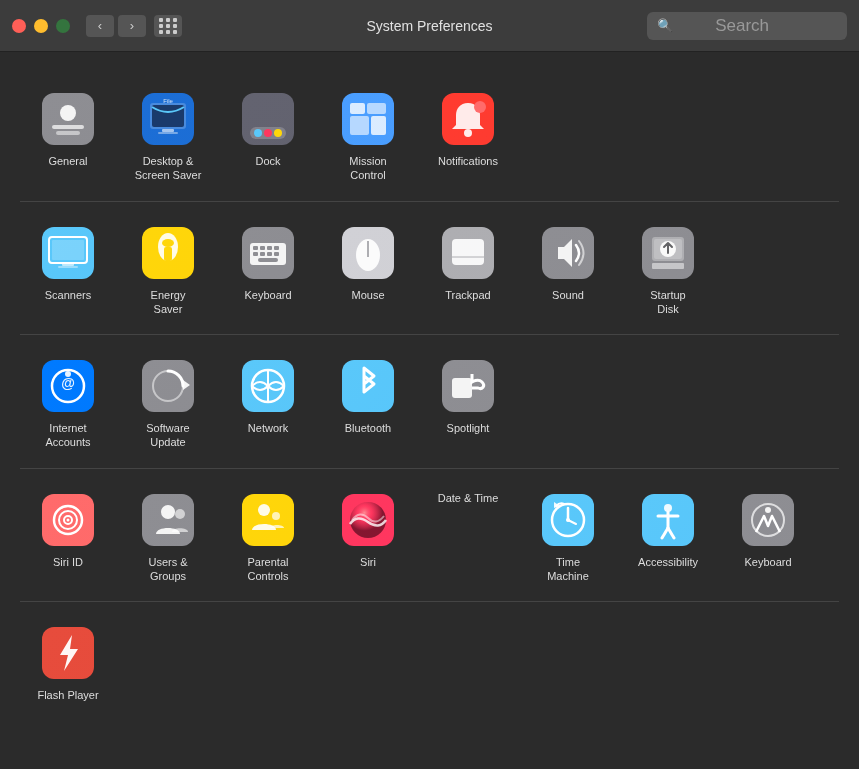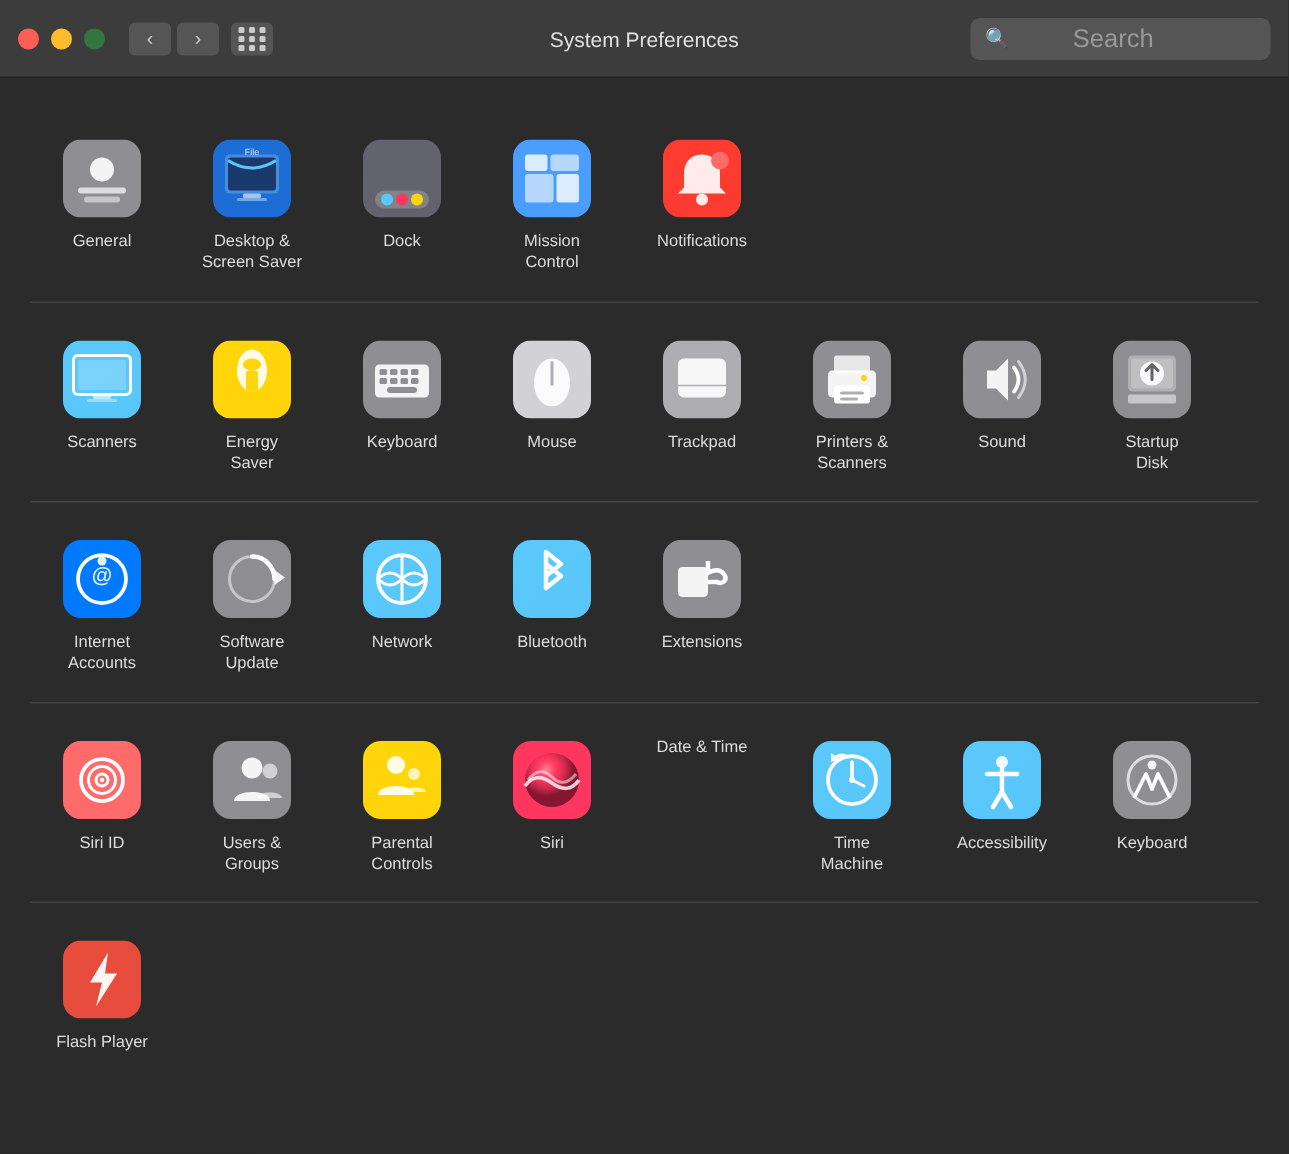--- a/index.html
+++ b/index.html
@@ -396,40 +396,20 @@
             </defs>
       <rect x="10" y="12" width="32" height="26" rx="4" fill="white" opacity="0.9"></rect>
       <line x1="10" y1="30" x2="42" y2="30" stroke="#aeaeb2" stroke-width="1"></line>
     </svg>
         </div>
         <div class="pref-label">Trackpad</div>
       </div>
       <div class="pref-item">
         <div class="icon-wrap">
           <svg viewBox="0 0 52 52" fill="none" xmlns="http://www.w3.org/2000/svg">
-      <rect width="52" height="52" rx="12" fill="url(#g_printers)"></rect>
-      <defs>
-              <linearGradient id="g_printers" x1="0" y1="0" x2="52" y2="52">
-                <stop offset="0%" stop-color="#8e8e93"></stop>
-                <stop offset="100%" stop-color="#636366"></stop>
-              </linearGradient>
-            </defs>
-      <rect x="10" y="20" width="32" height="18" rx="3" fill="white" opacity="0.9"></rect>
-      <rect x="14" y="30" width="24" height="12" rx="2" fill="white"></rect>
-      <rect x="14" y="10" width="24" height="12" rx="2" fill="white" opacity="0.8"></rect>
-      <rect x="18" y="34" width="16" height="2" rx="1" fill="#aeaeb2"></rect>
-      <rect x="18" y="38" width="12" height="2" rx="1" fill="#aeaeb2"></rect>
-      <circle cx="34" cy="25" r="2" fill="#ffd60a"></circle>
-    </svg>
-        </div>
-        <div class="pref-label">Printers &amp;<br>Scanners</div>
-      </div>
-      <div class="pref-item">
-        <div class="icon-wrap">
-          <svg viewBox="0 0 52 52" fill="none" xmlns="http://www.w3.org/2000/svg">
       <rect width="52" height="52" rx="12" fill="url(#g_sound)"></rect>
       <defs>
               <linearGradient id="g_sound" x1="0" y1="0" x2="52" y2="52">
                 <stop offset="0%" stop-color="#8e8e93"></stop>
                 <stop offset="100%" stop-color="#636366"></stop>
               </linearGradient>
             </defs>
       <path d="M16 20 L22 20 L30 12 L30 40 L22 32 L16 32 Z" fill="white" opacity="0.9"></path>
       <path d="M34 18 Q40 26 34 34" stroke="white" stroke-width="2.5" fill="none" stroke-linecap="round"></path>
       <path d="M37 14 Q46 26 37 38" stroke="white" stroke-width="2" fill="none" stroke-linecap="round" opacity="0.6"></path>
@@ -532,21 +512,21 @@
       <defs>
               <linearGradient id="g_extensions" x1="0" y1="0" x2="52" y2="52">
                 <stop offset="0%" stop-color="#8e8e93"></stop>
                 <stop offset="100%" stop-color="#636366"></stop>
               </linearGradient>
             </defs>
       <rect x="10" y="18" width="20" height="20" rx="3" fill="white" opacity="0.9"></rect>
       <path d="M30 14 L30 22 C30 22 36 18 40 22 C44 26 40 30 36 28 L30 28" stroke="white" stroke-width="3" fill="none"></path>
     </svg>
         </div>
-        <div class="pref-label">Extensions</div>
+        <div class="pref-label">Spotlight</div>
       </div>
     </div>
     <div class="section">
       <div class="pref-item">
         <div class="icon-wrap">
           <svg viewBox="0 0 52 52" fill="none" xmlns="http://www.w3.org/2000/svg">
       <rect width="52" height="52" rx="12" fill="url(#g_touchid)"></rect>
       <defs>
               <linearGradient id="g_touchid" x1="0" y1="0" x2="52" y2="52">
                 <stop offset="0%" stop-color="#ff6b6b"></stop>

